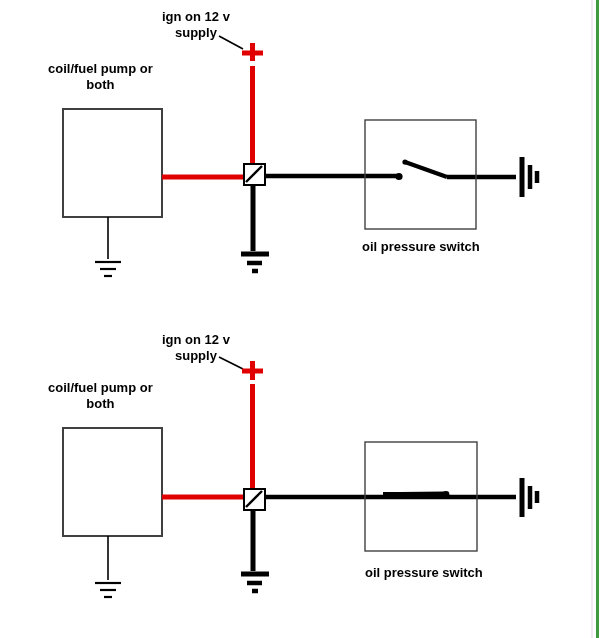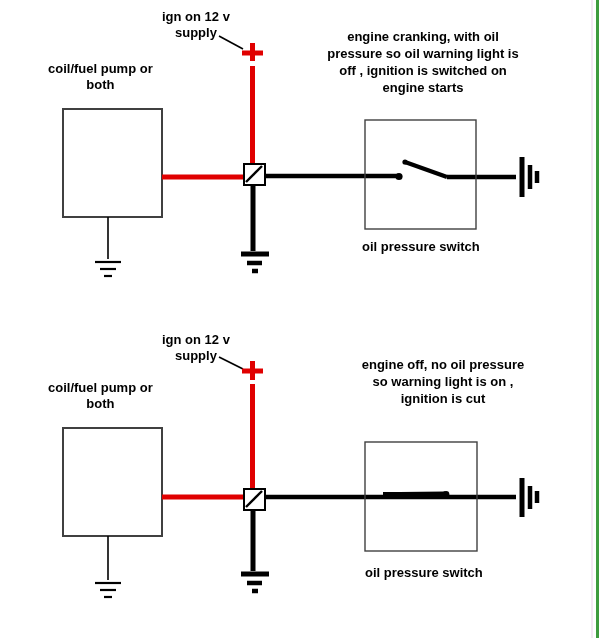--- a/index.html
+++ b/index.html
@@ -100,30 +100,23 @@
     <line class="wb" x1="530" y1="486" x2="530" y2="509" stroke-width="4.5"></line>
     <line class="wb" x1="537" y1="491" x2="537" y2="503" stroke-width="4.5"></line>
 
     <rect class="bx" x="365" y="442" width="112" height="109" stroke-width="1.4"></rect>
   </svg>
 
   <div class="lbl" style="left:162px;top:9px;">ign on 12 v
 supply</div>
   <div class="lbl" style="left:48px;top:61px;">coil/fuel pump or
 both</div>
-  <div class="lbl desc" style="left:318px;top:28px;width:210px;">engine cranking, with oil
-pressure so oil warning light is
-off , ignition is switched on
-engine starts</div>
   <div class="lbl" style="left:362px;top:239px;">oil pressure switch</div>
 
   <div class="lbl" style="left:162px;top:332px;">ign on 12 v
 supply</div>
   <div class="lbl" style="left:48px;top:380px;">coil/fuel pump or
 both</div>
-  <div class="lbl desc" style="left:338px;top:356px;width:210px;">engine off, no oil pressure
-so warning light is on ,
-ignition is cut</div>
   <div class="lbl" style="left:365px;top:565px;">oil pressure switch</div>
 
   <div class="edge-pink"></div>
   <div class="edge-green"></div>
 </div>
 
 </body></html>

